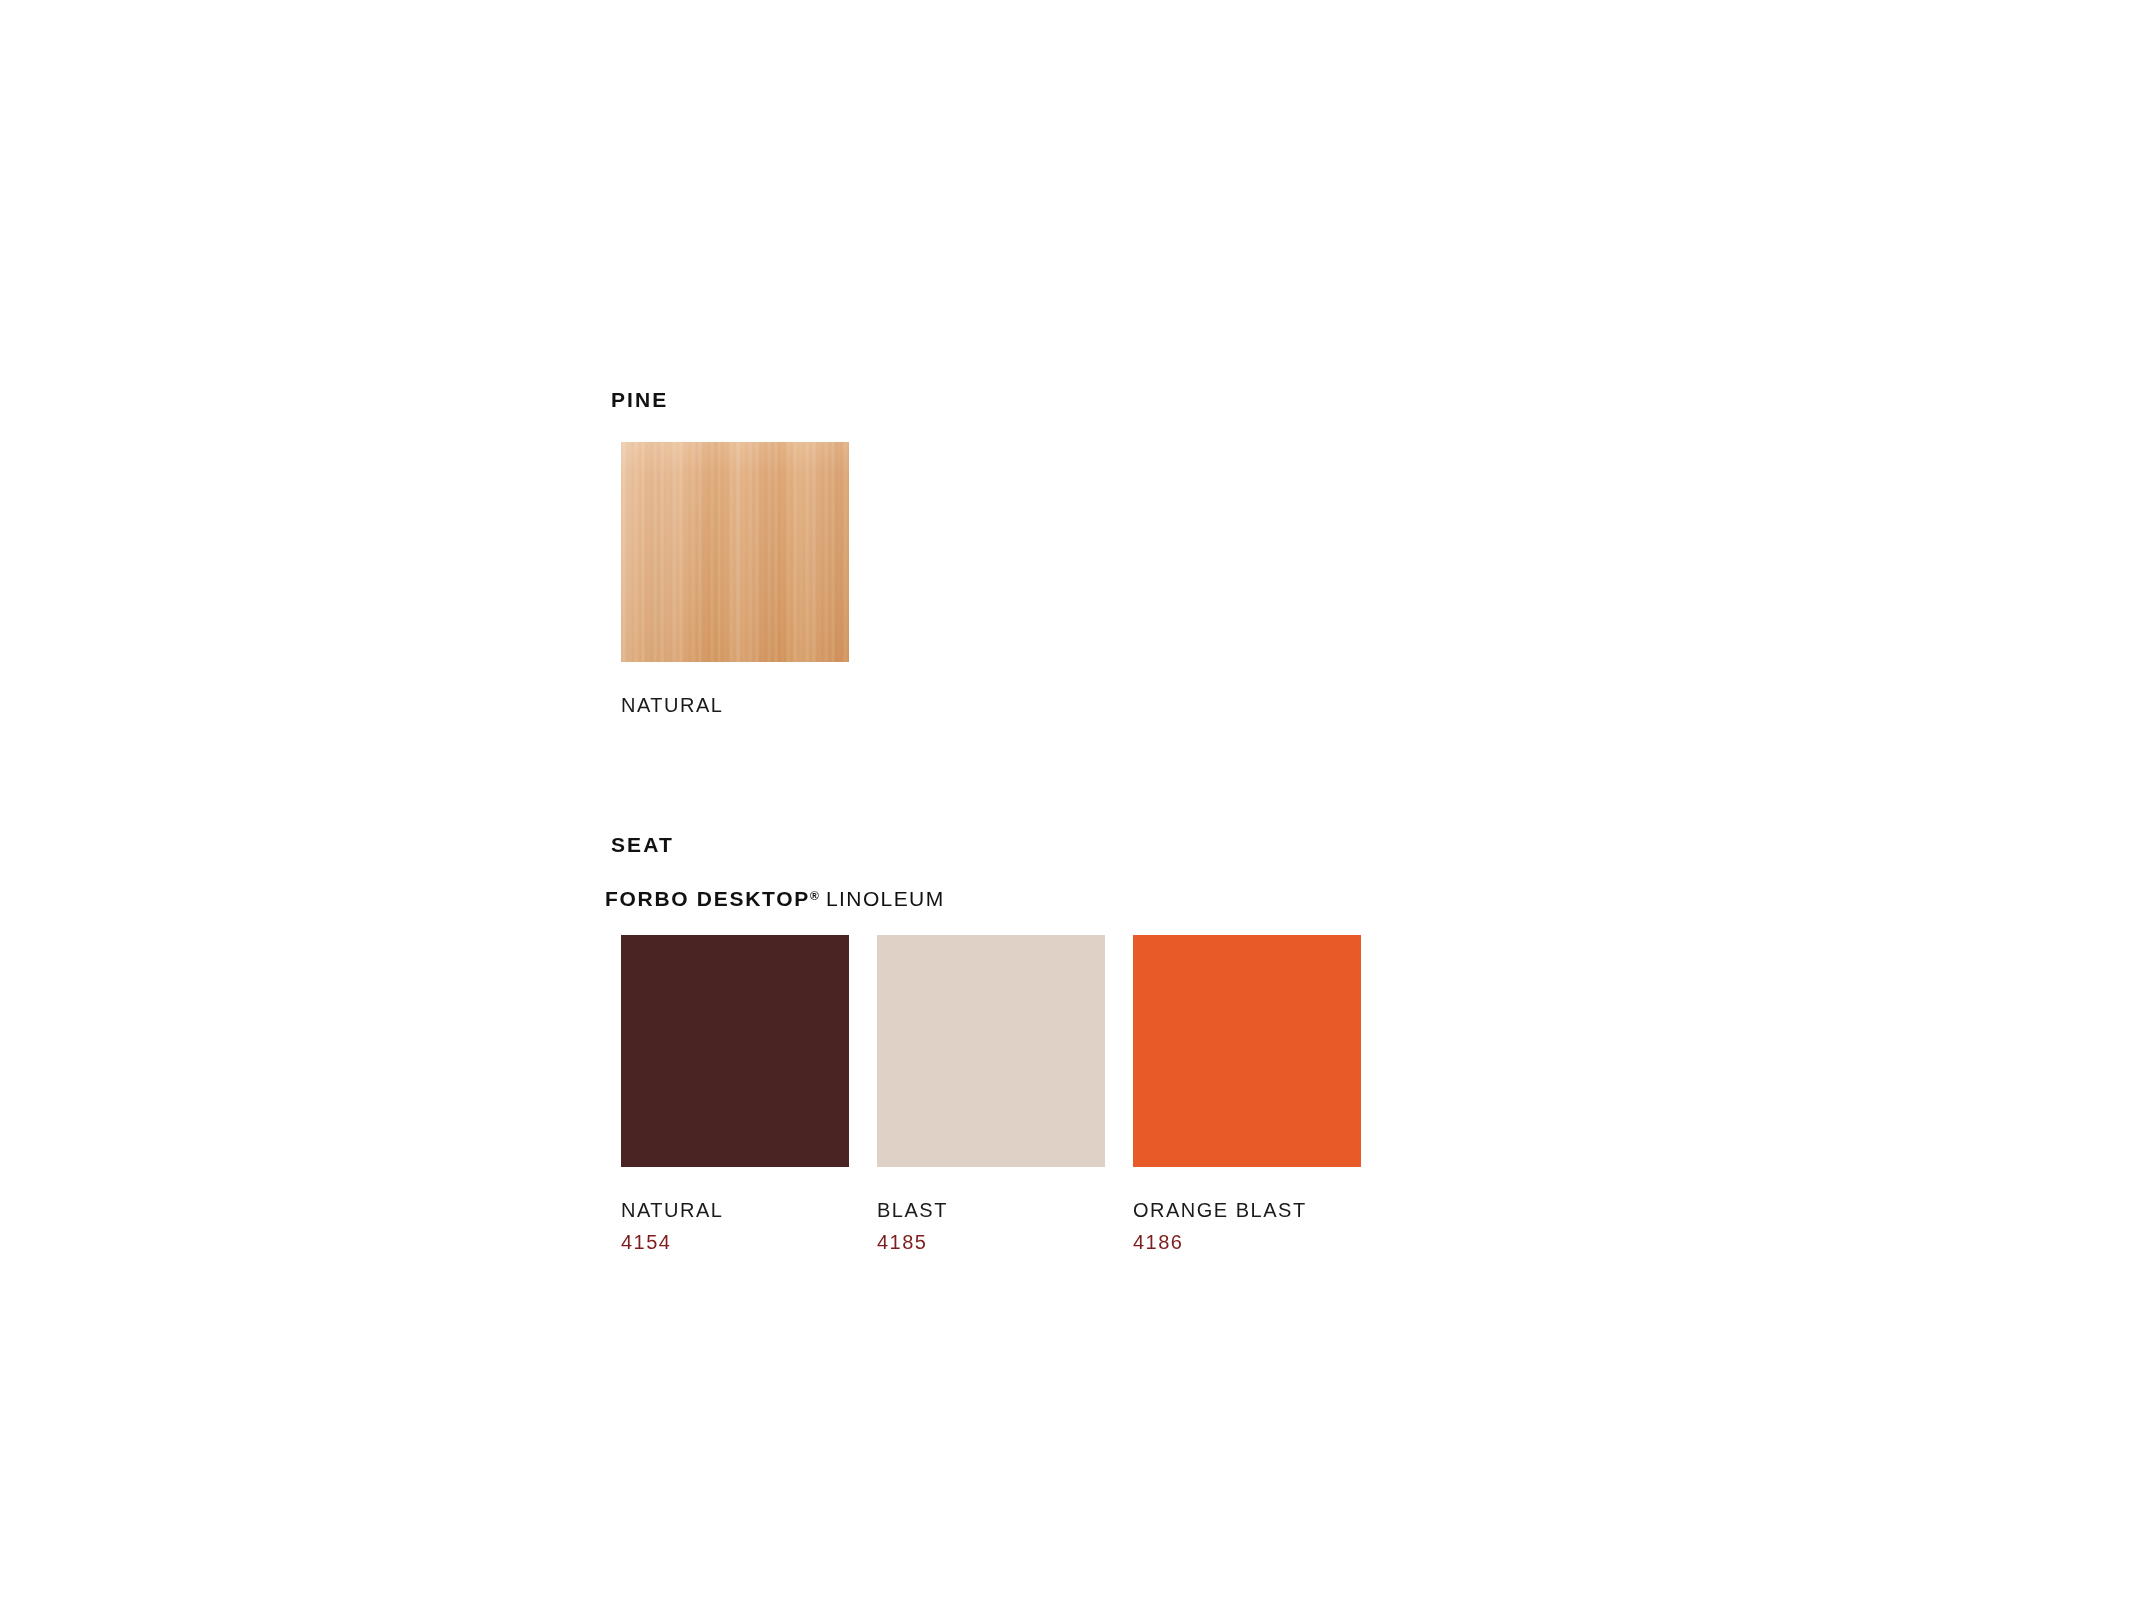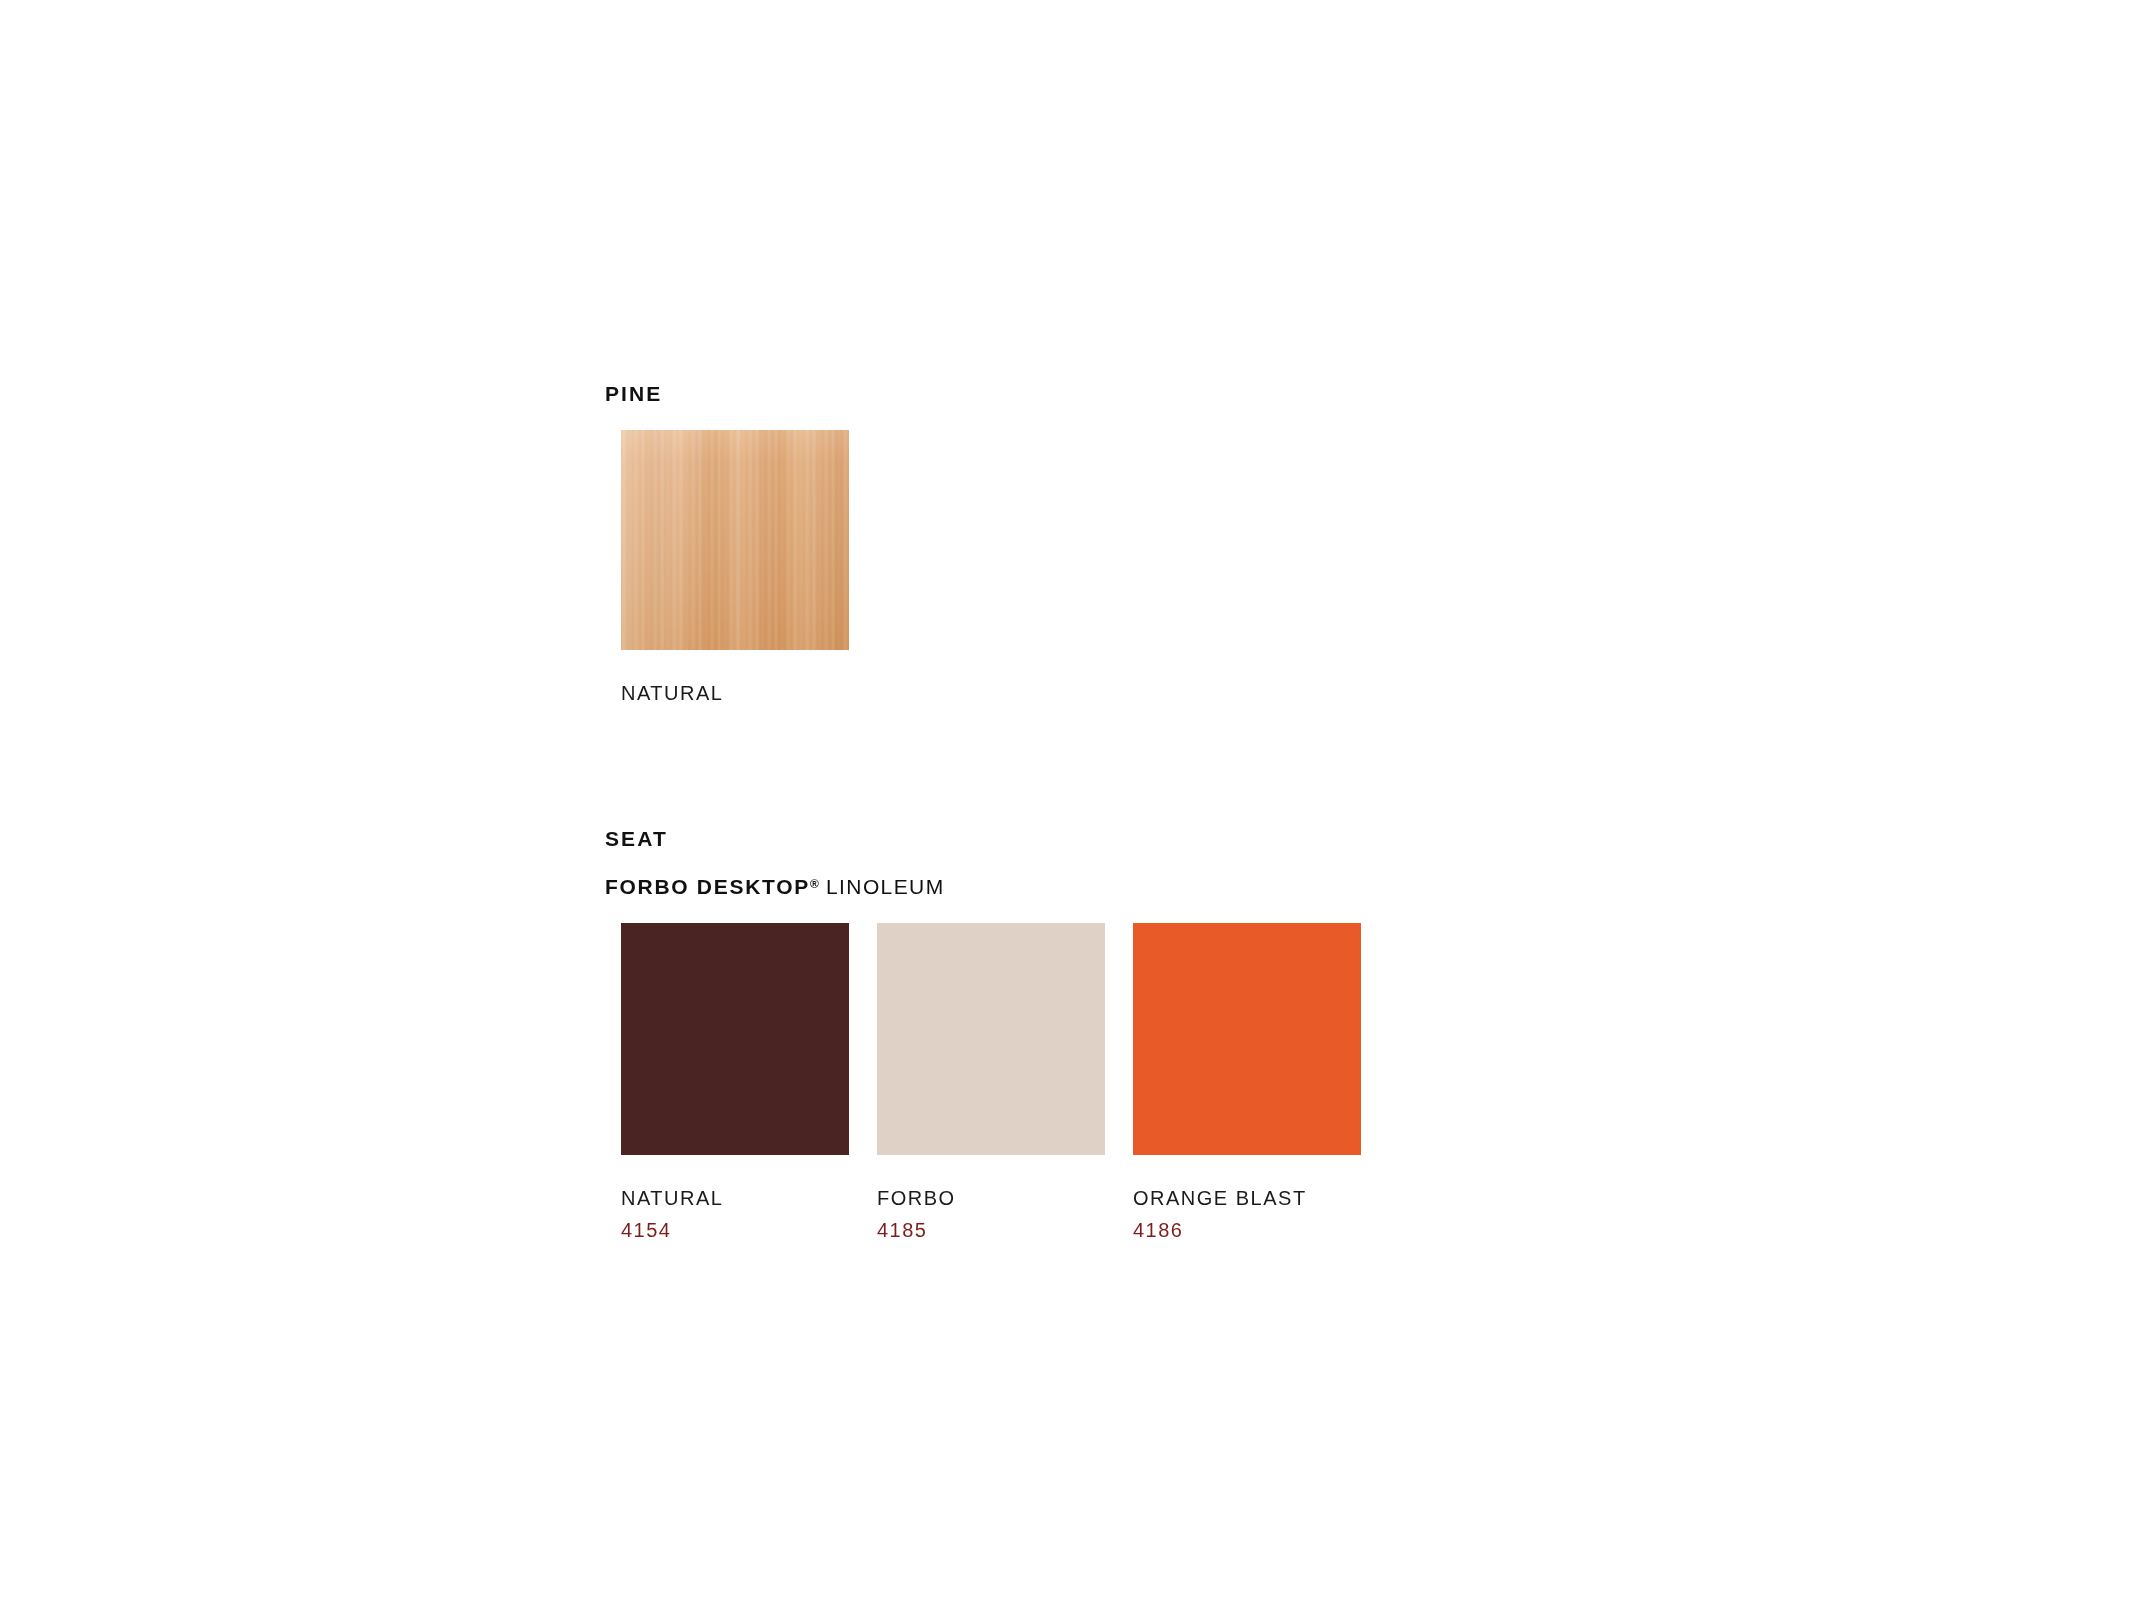--- a/index.html
+++ b/index.html
@@ -33,21 +33,21 @@
   }
   #section-pine { top: 383px; }
   #section-seat { top: 828px; }
 
   .section-title {
     font-size: 21px;
     font-weight: 700;
     letter-spacing: 2.1px;
     color: #111111;
     line-height: 1;
-    margin: 0;
+    margin: 6px;
     white-space: nowrap;
   }
 
   .material-title {
     font-size: 21px;
     letter-spacing: 1.4px;
     color: #111111;
     line-height: 1;
     margin: 0;
     white-space: nowrap;
@@ -198,21 +198,21 @@
         <div class="gap-swatch-to-label"></div>
         <div class="swatch-label">NATURAL</div>
         <div class="gap-label-to-code"></div>
         <div class="swatch-code">4154</div>
       </div>
 
 
       <div class="swatch-cell">
         <div class="swatch" style="background-color: rgb(223, 209, 197);"></div>
         <div class="gap-swatch-to-label"></div>
-        <div class="swatch-label">FORBO</div>
+        <div class="swatch-label">BLAST</div>
         <div class="gap-label-to-code"></div>
         <div class="swatch-code">4185</div>
       </div>
 
       <div class="swatch-cell">
         <div class="swatch" style="background-color: rgb(232, 91, 40);"></div>
         <div class="gap-swatch-to-label"></div>
         <div class="swatch-label">ORANGE BLAST</div>
         <div class="gap-label-to-code"></div>
         <div class="swatch-code">4186</div>

